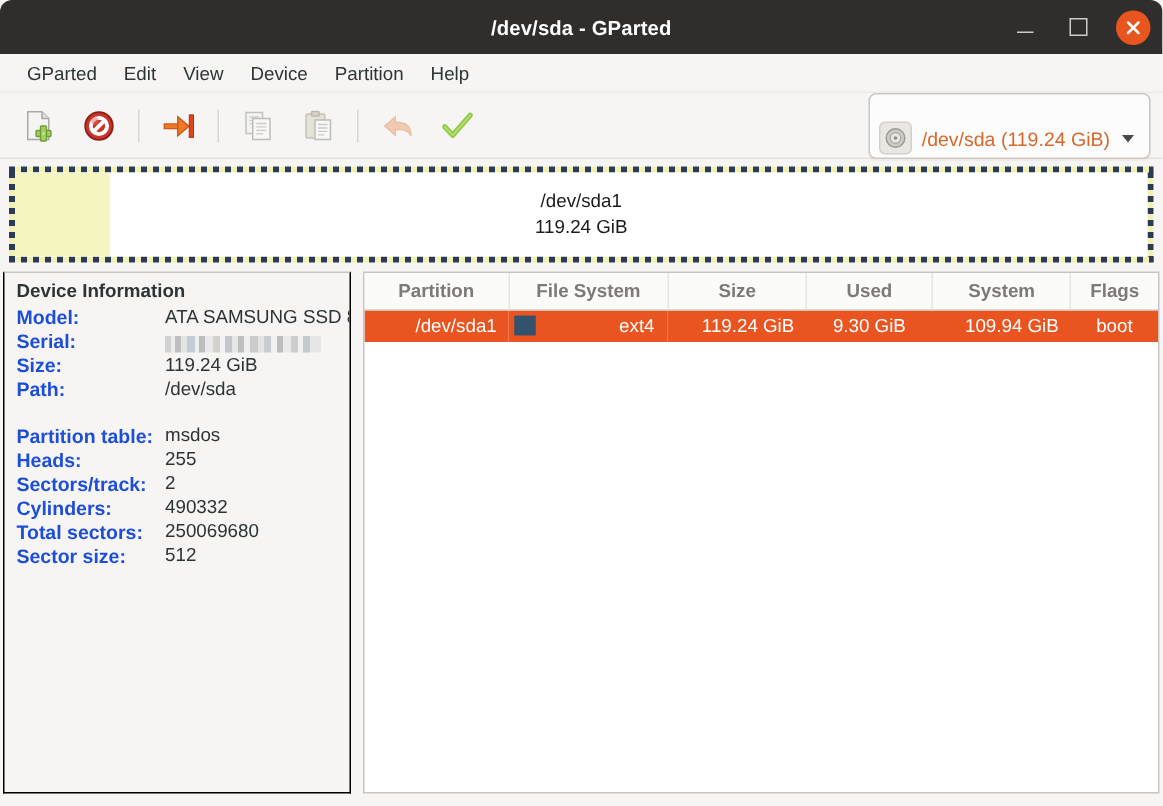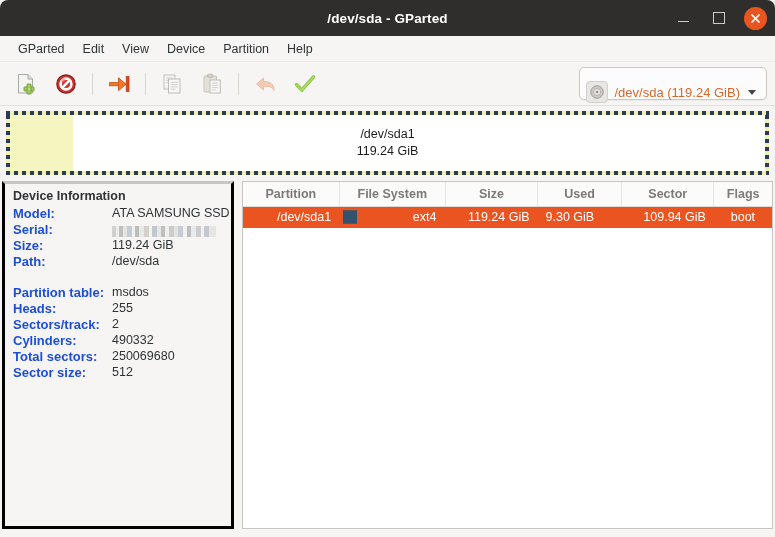--- a/index.html
+++ b/index.html
@@ -117,21 +117,21 @@
     background: #d8d4d0;
     margin: 0 6px;
   }
   .tb-spring { flex: 1 1 auto; }
 
   
   .dev-combo {
     display: flex;
     align-items: center;
     gap: 7px;
-    height: 33px;
+    height: 44px;
     padding: 17px 10px 0 6px;
     background: #fcfcfc;
     border: 1px solid #cdc7c2;
     border-radius: 5px;
     box-shadow: 0 1px 1px rgba(0,0,0,0.04);
   }
   .dev-combo-icon {
     width: 22px; height: 22px;
     border-radius: 4px;
     background: #e9e7e4;
@@ -205,21 +205,21 @@
     display: flex;
     padding: 0 0 0 0;
     min-height: 0;
     background: #f6f5f4;
   }
   .info-panel {
     width: 232px;
     flex: 0 0 232px;
     margin: 0 0 8px 2px;
     background: #f6f5f4;
-    border: 3px solid #000000;
+    border: 1px solid #000000;
     border-top-color: #c8c4c0;
     padding: 5px 0 0 8px;
     overflow: hidden;
   }
   .info-title {
     font-size: 12.5px;
     font-weight: bold;
     color: #2e3436;
     margin-bottom: 3px;
   }
@@ -300,21 +300,21 @@
     white-space: nowrap;
     color: #2e3436;
   }
   tr.row-selected td {
     background: #e95420;
     color: #ffffff;
   }
   .c-part  { text-align: right; }
   .c-fs    { text-align: right; }
   .c-size  { text-align: right; }
-  .c-used  { text-align: left; }
+  .c-used  { text-align: center; }
   .c-unused{ text-align: right; }
   .c-flags { text-align: center; }
   .fs-cell {
     display: flex;
     align-items: center;
     justify-content: flex-end;
     gap: 0;
     position: relative;
   }
   .fs-swatch {
@@ -520,21 +520,21 @@
           <col style="width:84px">
           <col style="width:92px">
           <col style="width:58px">
         </colgroup>
         <thead>
           <tr>
             <th>Partition</th>
             <th>File System</th>
             <th>Size</th>
             <th>Used</th>
-            <th>Sector</th>
+            <th>System</th>
             <th>Flags</th>
           </tr>
         </thead>
         <tbody>
           <tr class="row-selected">
             <td class="c-part">/dev/sda1</td>
             <td class="c-fs">
               <div class="fs-cell">
                 <span class="fs-swatch"></span>
                 <span class="fs-name">ext4</span>

